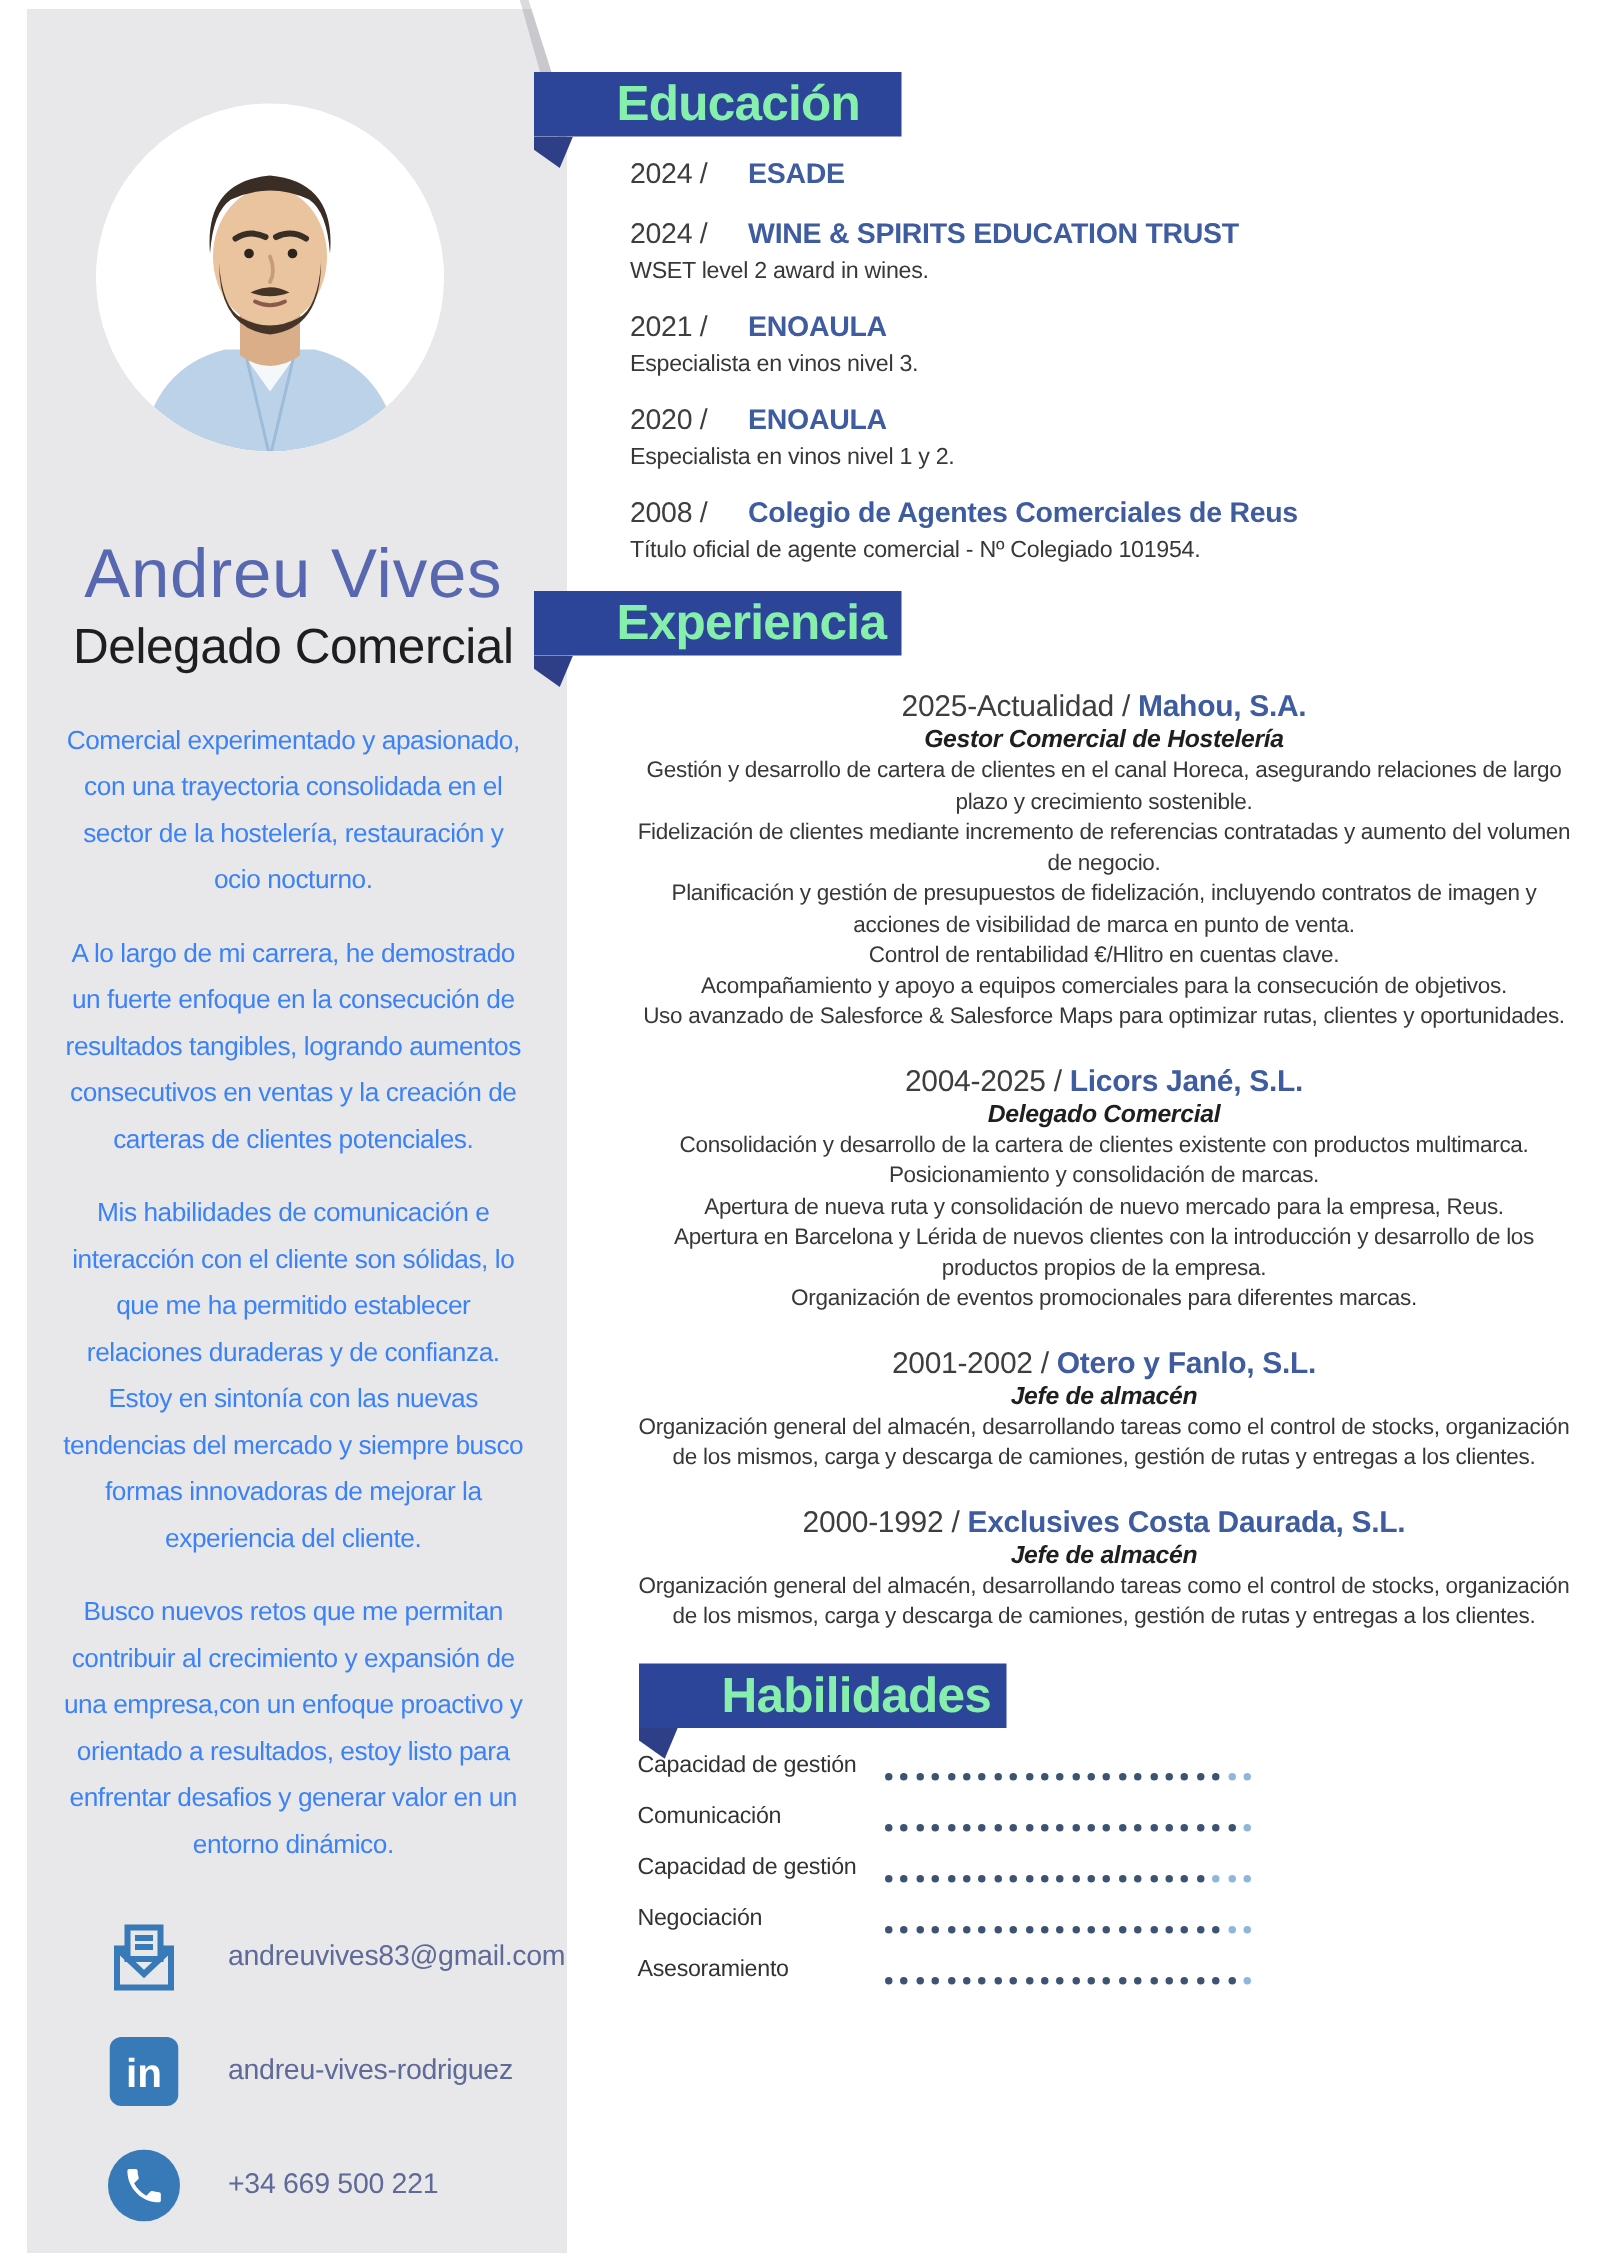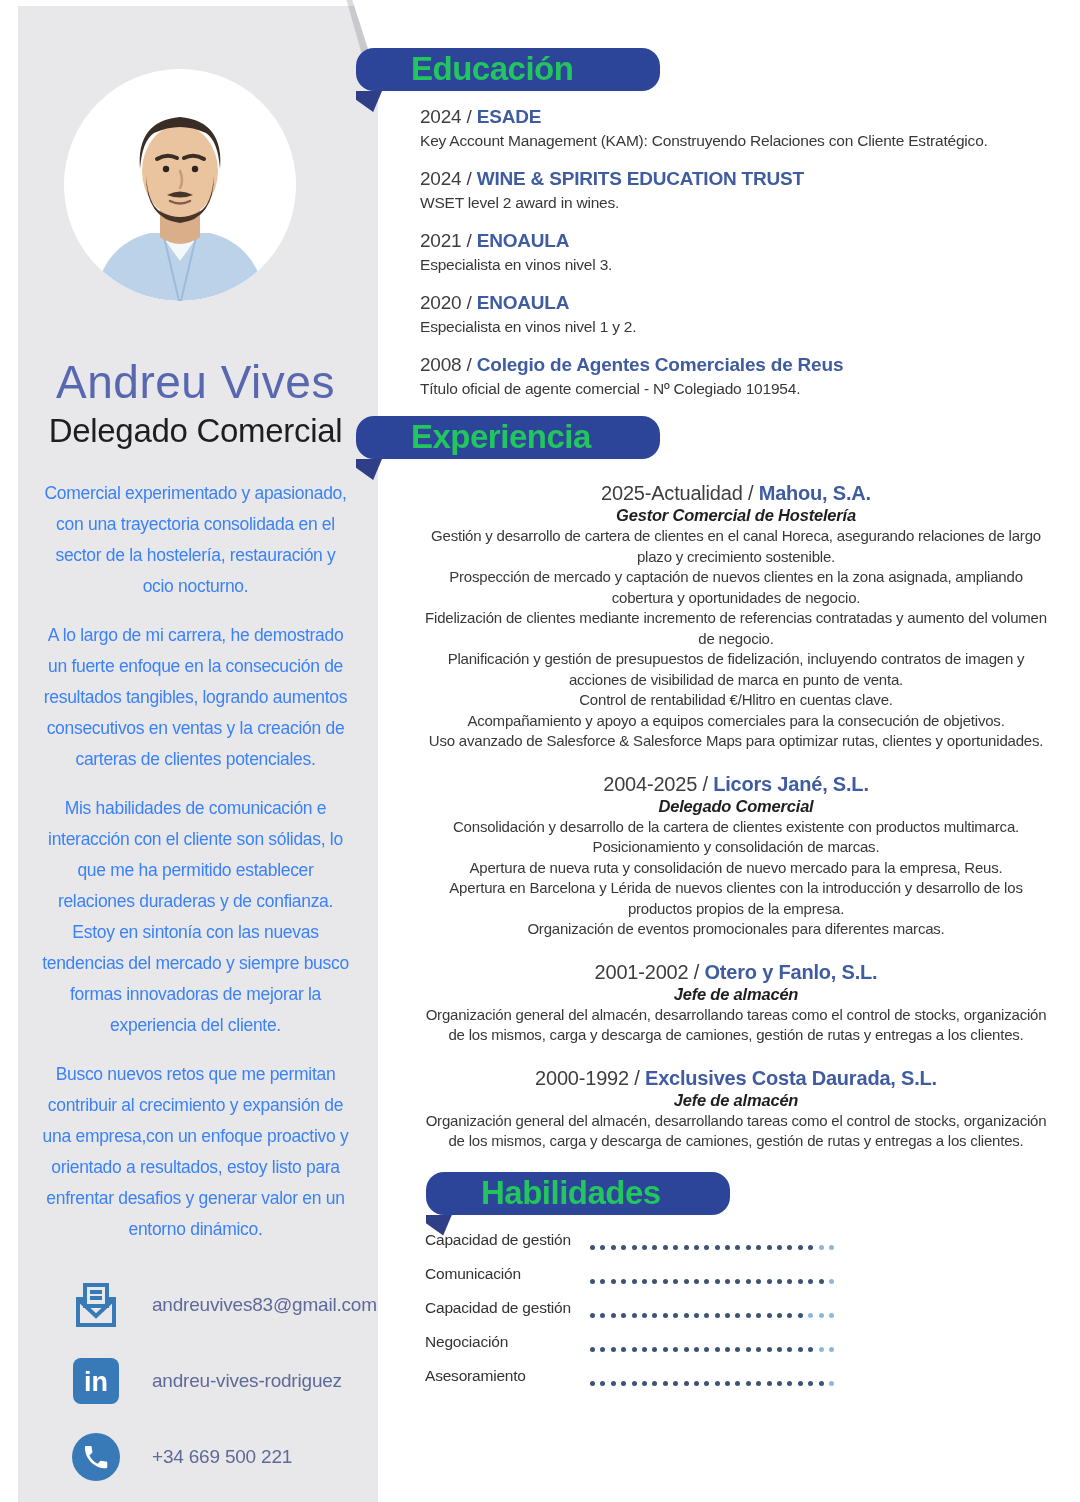--- a/index.html
+++ b/index.html
@@ -39,33 +39,33 @@
   .contact-value{font-size:19px;color:#5E6A97;letter-spacing:-.2px;}
 
   
   .corner-shade{position:absolute;left:341px;top:0;width:92px;height:98px;z-index:2;
     clip-path:polygon(6% 0,16% 0,46% 100%,36% 100%);background:rgba(90,90,105,.22);}
   .corner-cut{position:absolute;left:345px;top:0;width:92px;height:98px;z-index:2;
     clip-path:polygon(8% 0,100% 0,100% 100%,42% 100%);background:#fff;}
 
   
   .main{position:absolute;left:378px;top:0;right:0;min-height:1502px;background:#fff;z-index:3;}
-  .banner{position:relative;margin-left:-22px;width:304px;height:43px;background:var(--banner-blue);
-    color:#22c55e;z-index:4;border-radius:18px;}
+  .banner{position:relative;margin-left:-22px;width:245px;height:43px;background:var(--banner-blue);
+    color:#86efac;z-index:4;}
   .banner-title{display:block;font-size:33px;font-weight:700;line-height:42px;padding-left:55px;letter-spacing:-.5px;}
   .fold{position:absolute;left:0;top:43px;width:26px;height:21px;background:var(--fold-blue);
     clip-path:polygon(0 0,100% 0,66% 100%,0 42%);}
   .banner-edu{margin-top:48px;}
   .banner-exp{margin-top:17px;}
   .banner-skl{margin-top:8px;margin-left:48px;}
 
   .edu-list{margin-top:14px;padding:0 28px 0 42px;}
   .edu-entry{margin-bottom:16px;}
   .entry-heading{font-size:19px;line-height:24px;color:#3E3E3E;letter-spacing:-.2px;}
-  .entry-heading .org{font-weight:700;color:var(--accent-blue);}
+  .entry-heading .org{font-weight:700;color:var(--accent-blue);margin-left:22px;}
   .entry-desc{font-size:15.5px;line-height:20px;color:var(--body-text);letter-spacing:-.2px;margin-top:2px;}
 
   .exp-list{margin-top:22px;padding:0 28px 0 42px;text-align:center;}
   .exp-entry{margin-bottom:20px;}
   .exp-heading{font-size:20px;line-height:24px;color:#3E3E3E;letter-spacing:-.2px;}
   .exp-heading .company{font-weight:700;color:var(--accent-blue);}
   .exp-role{font-size:16.5px;line-height:21px;font-weight:700;font-style:italic;color:#1F1F1F;letter-spacing:-.2px;}
   .exp-detail{font-size:15px;line-height:20.5px;color:var(--body-text);letter-spacing:-.2px;margin:0;}
 
   .skills{margin-top:16px;padding-left:47px;}
@@ -161,21 +161,20 @@
 
   <main class="main">
 
     <div class="banner banner-edu">
       <span class="banner-title">Educación</span>
       <div class="fold"></div>
     </div>
     <div class="edu-list" id="edu-list">
         <div class="edu-entry">
           <div class="entry-heading"><span class="year">2024 / </span><span class="org">ESADE</span></div>
-          <div class="entry-desc">Key Account Management (KAM): Construyendo Relaciones con Cliente Estratégico.</div>
         </div>
         <div class="edu-entry">
           <div class="entry-heading"><span class="year">2024 / </span><span class="org">WINE &amp; SPIRITS EDUCATION TRUST</span></div>
           <div class="entry-desc">WSET level 2 award in wines.</div>
         </div>
         <div class="edu-entry">
           <div class="entry-heading"><span class="year">2021 / </span><span class="org">ENOAULA</span></div>
           <div class="entry-desc">Especialista en vinos nivel 3.</div>
         </div>
         <div class="edu-entry">
@@ -190,21 +189,20 @@
 
     <div class="banner banner-exp">
       <span class="banner-title">Experiencia</span>
       <div class="fold"></div>
     </div>
     <div class="exp-list" id="exp-list">
         <div class="exp-entry">
           <div class="exp-heading"><span class="period">2025-Actualidad / </span><span class="company">Mahou, S.A.</span></div>
           <div class="exp-role">Gestor Comercial de Hostelería</div>
           <p class="exp-detail">Gestión y desarrollo de cartera de clientes en el canal Horeca, asegurando relaciones de largo plazo y crecimiento sostenible.</p>
-          <p class="exp-detail">Prospección de mercado y captación de nuevos clientes en la zona asignada, ampliando cobertura y oportunidades de negocio.</p>
           <p class="exp-detail">Fidelización de clientes mediante incremento de referencias contratadas y aumento del volumen de negocio.</p>
           <p class="exp-detail">Planificación y gestión de presupuestos de fidelización, incluyendo contratos de imagen y acciones de visibilidad de marca en punto de venta.</p>
           <p class="exp-detail">Control de rentabilidad €/Hlitro en cuentas clave.</p>
           <p class="exp-detail">Acompañamiento y apoyo a equipos comerciales para la consecución de objetivos.</p>
           <p class="exp-detail">Uso avanzado de Salesforce &amp; Salesforce Maps para optimizar rutas, clientes y oportunidades.</p>
         </div>
         <div class="exp-entry">
           <div class="exp-heading"><span class="period">2004-2025 / </span><span class="company">Licors Jané, S.L.</span></div>
           <div class="exp-role">Delegado Comercial</div>
           <p class="exp-detail">Consolidación y desarrollo de la cartera de clientes existente con productos multimarca. Posicionamiento y consolidación de marcas.</p>

